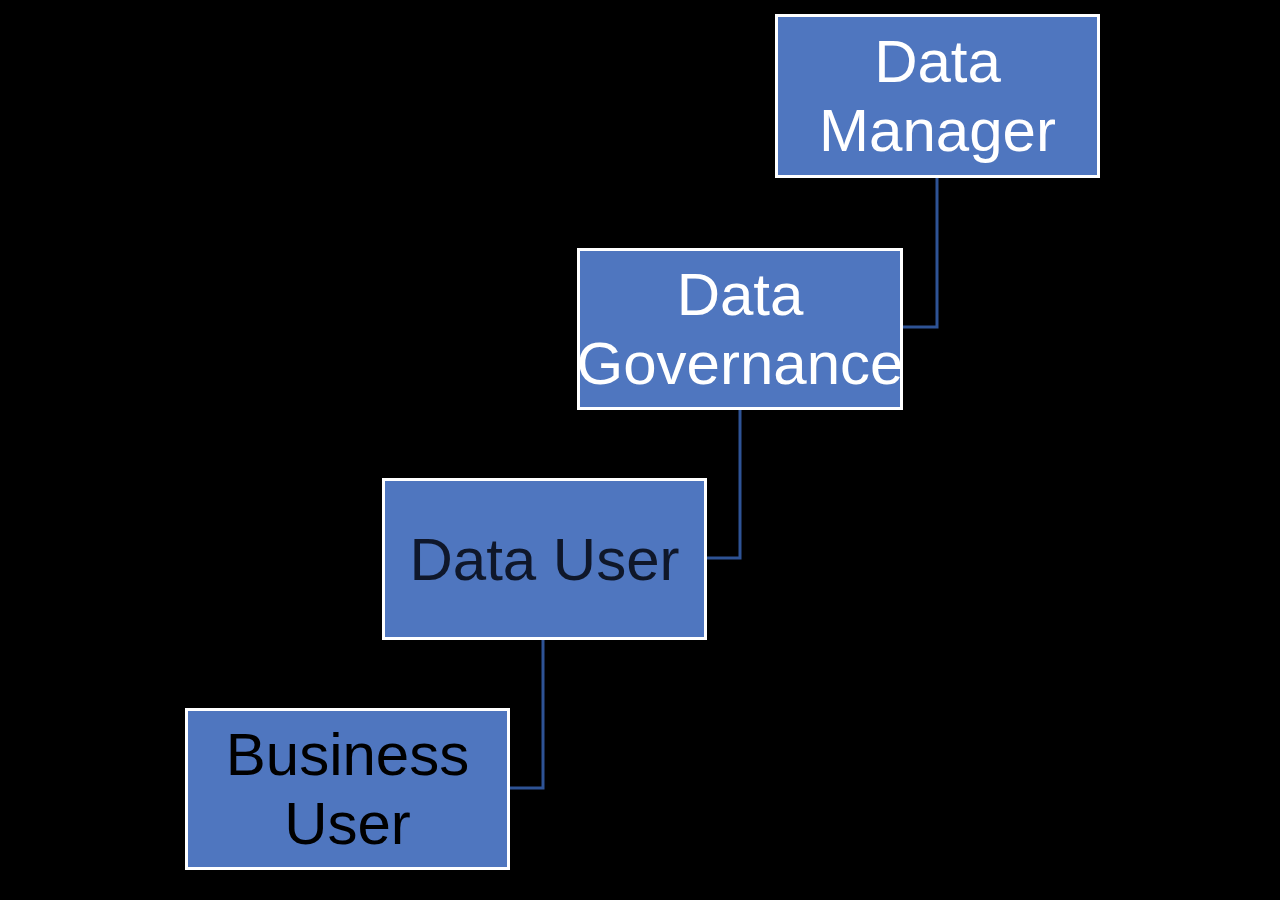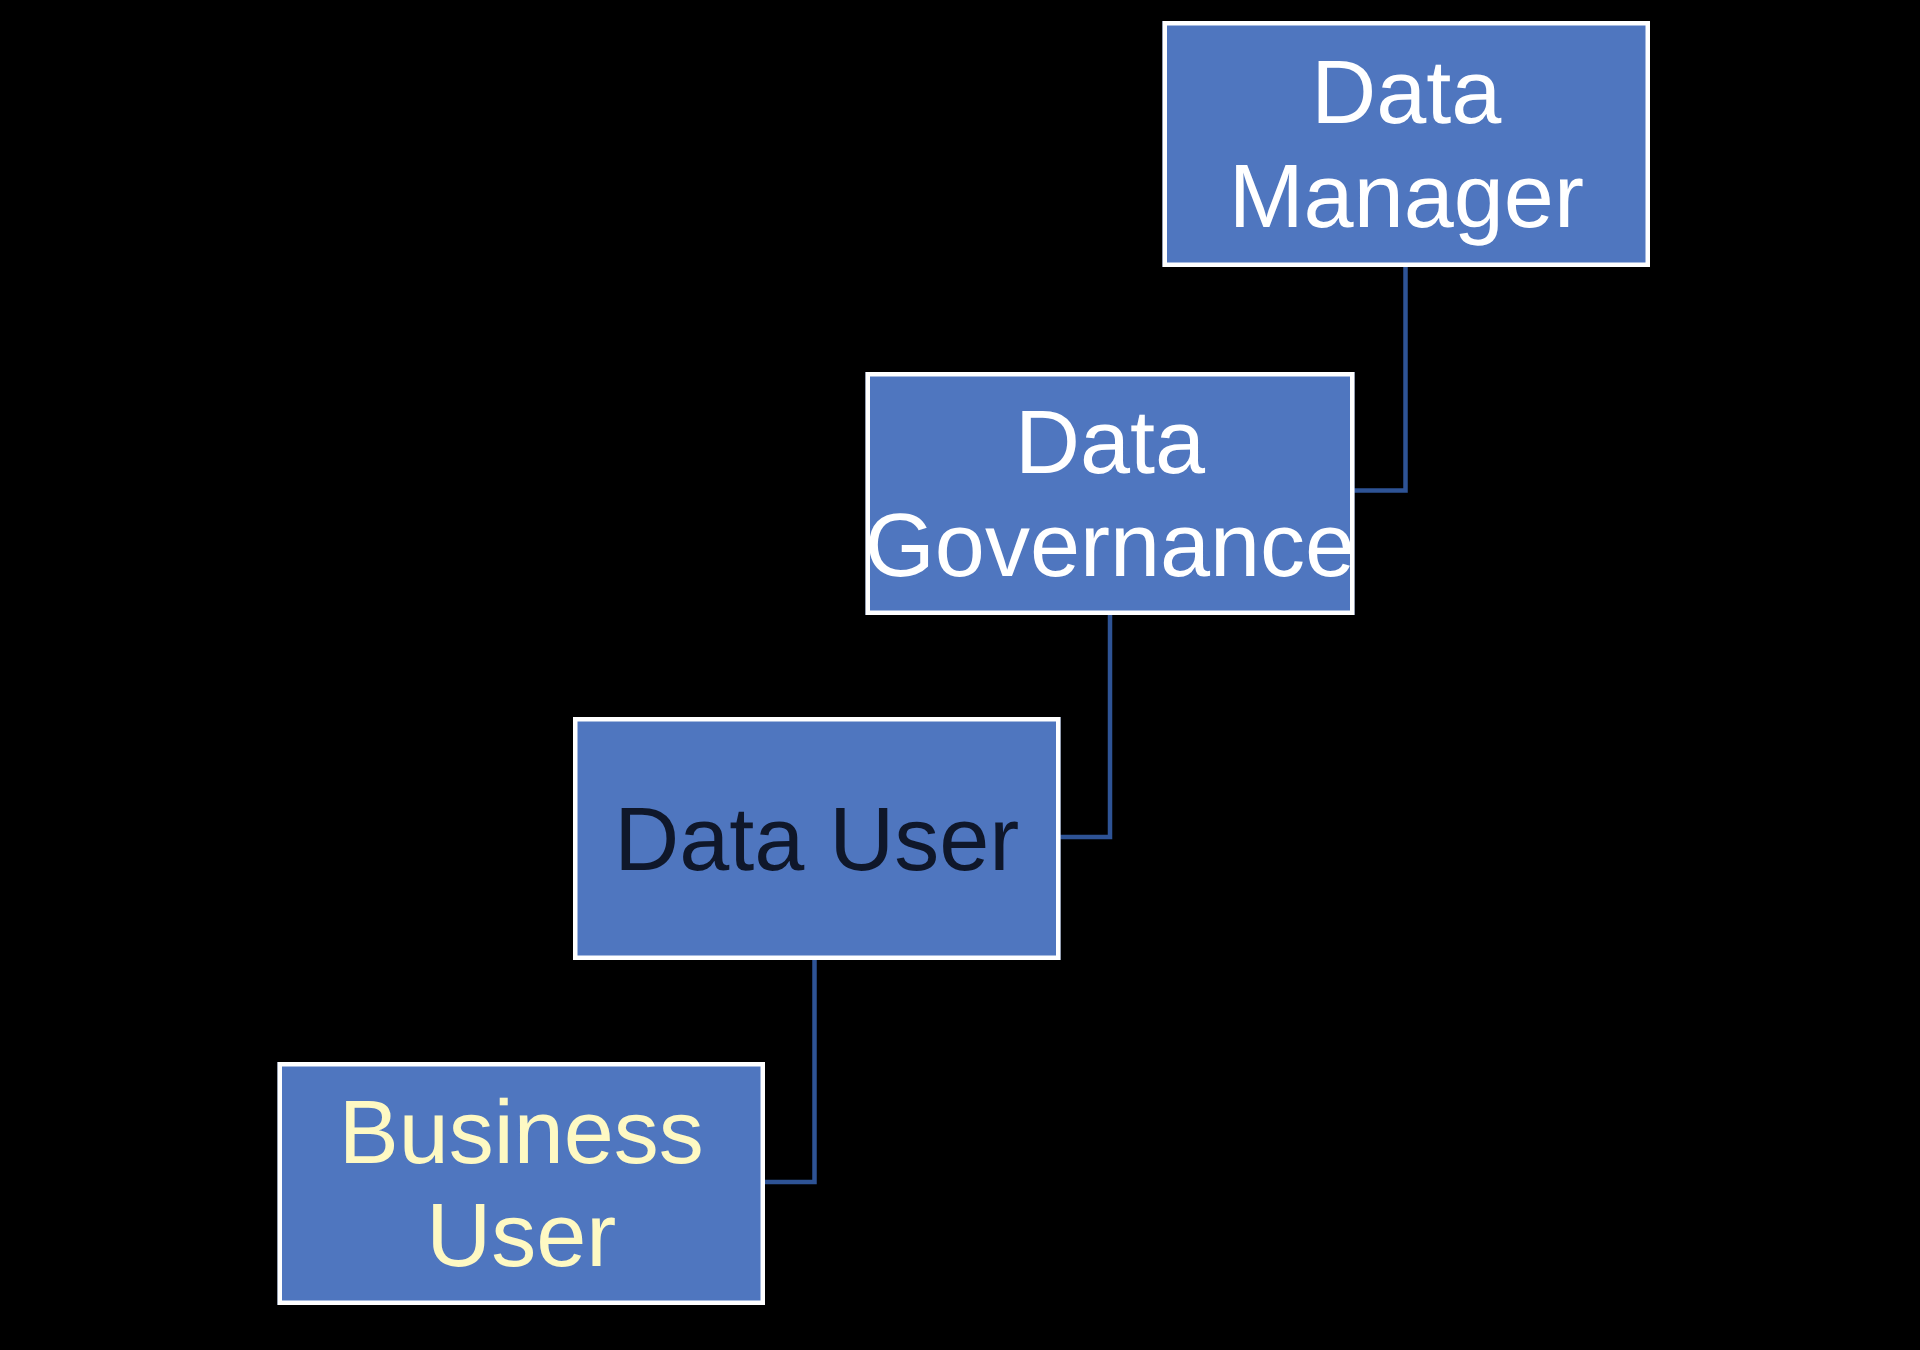--- a/index.html
+++ b/index.html
@@ -66,16 +66,16 @@
   </div>
 
   <div class="node" id="node-0" style="left: 775px; top: 14px; width: 325px; height: 164px; background: rgb(79, 118, 191); border-color: rgb(255, 255, 255); color: rgb(255, 255, 255);">Data
 Manager</div>
 
   <div class="node" id="node-1" style="left: 577px; top: 248px; width: 326px; height: 162px; background: rgb(79, 118, 191); border-color: rgb(255, 255, 255); color: rgb(255, 255, 255);">Data
 Governance</div>
 
   <div class="node" id="node-2" style="left: 382px; top: 478px; width: 325px; height: 162px; background: rgb(79, 118, 191); border-color: rgb(255, 255, 255); color: #0f172a;">Data User</div>
 
-  <div class="node" id="node-3" style="left: 185px; top: 708px; width: 325px; height: 162px; background: rgb(79, 118, 191); border-color: rgb(255, 255, 255); color: #fef9c3;">Business
+  <div class="node" id="node-3" style="left: 185px; top: 708px; width: 325px; height: 162px; background: rgb(79, 118, 191); border-color: rgb(255, 255, 255); color: #000000;">Business
 User</div>
 
 </div>
 
 </body></html>

